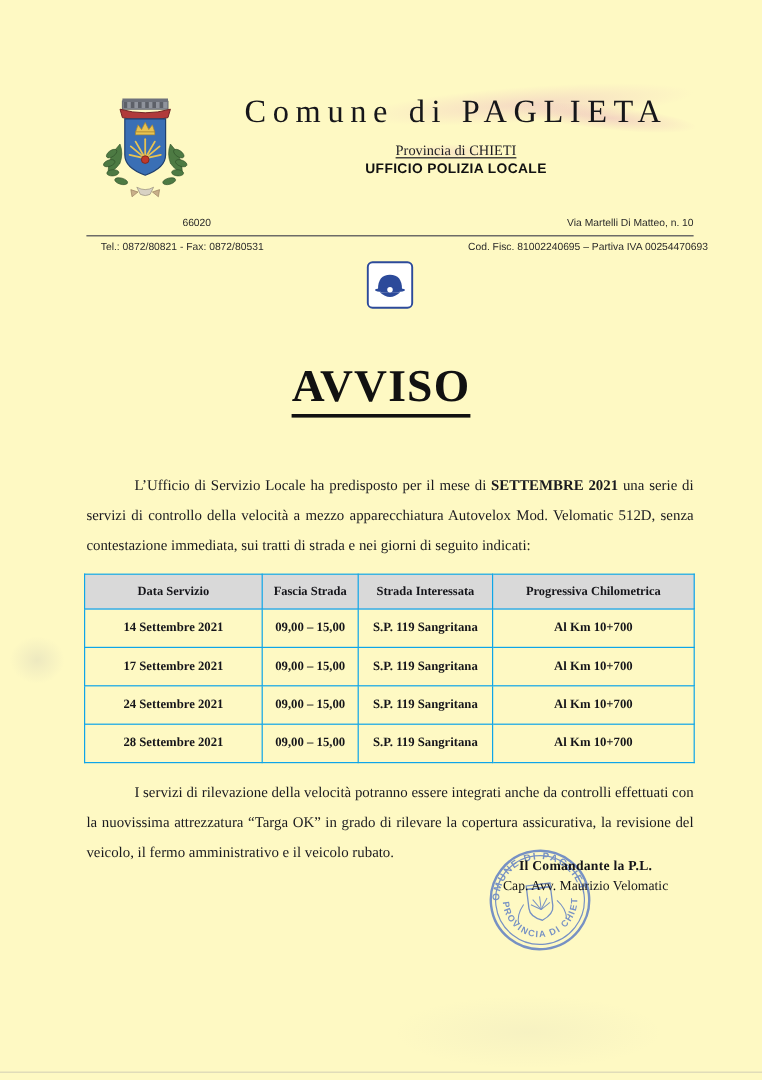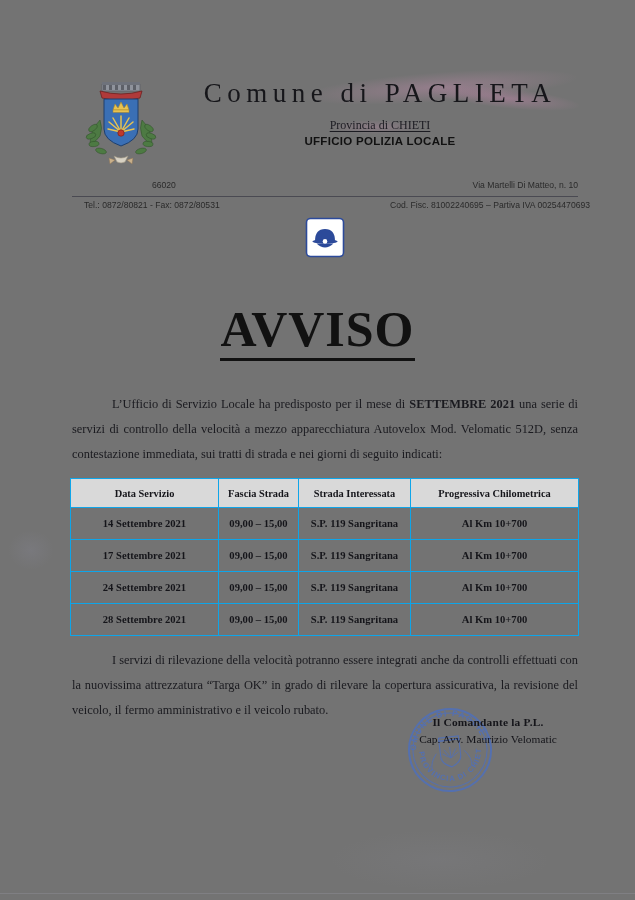--- a/index.html
+++ b/index.html
@@ -7,21 +7,21 @@
     padding: 0;
     background: #ffffff;
   }
   body {
     font-family: "Liberation Serif", serif;
   }
   .page {
     position: relative;
     width: 635px;
     height: 900px;
-    background: #737373;
+    background: #fef9c3;
     overflow: hidden;
   }
 
   
   .smudge {
     position: absolute;
     border-radius: 50%;
     pointer-events: none;
   }
   .smudge-pink-1 {
@@ -134,21 +134,21 @@
   .avviso {
     position: absolute;
     left: 0; top: 303px;
     width: 635px;
     text-align: center;
   }
   .avviso-text {
     display: inline-block;
     font-family: "Liberation Serif", serif;
     font-weight: bold;
-    font-size: 50px;
+    font-size: 38px;
     letter-spacing: 1px;
     color: #111;
     border-bottom: 3px solid #111;
     padding-bottom: 2px;
     line-height: 1.05;
   }
 
   
   .para {
     position: absolute;

